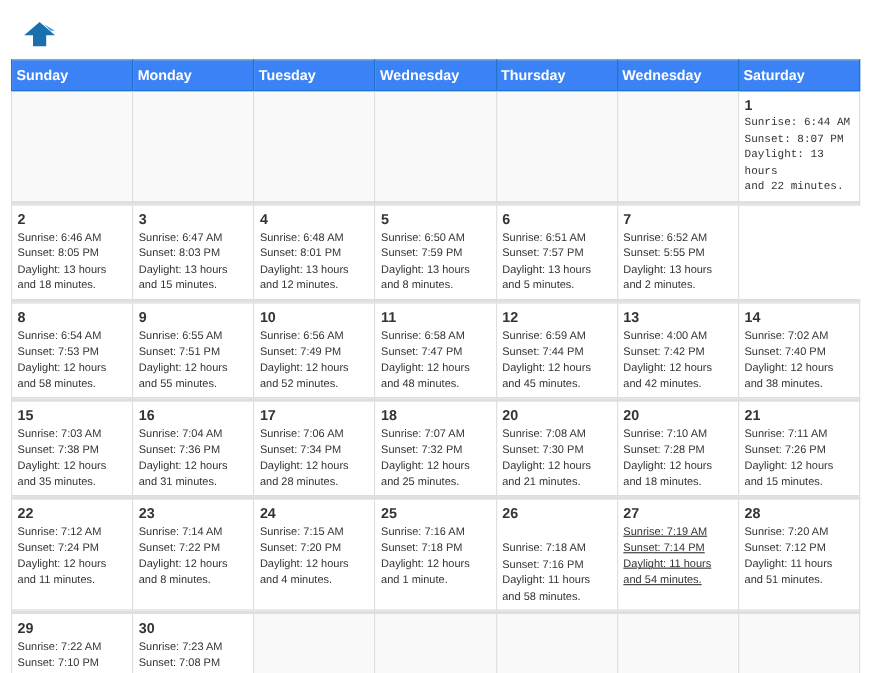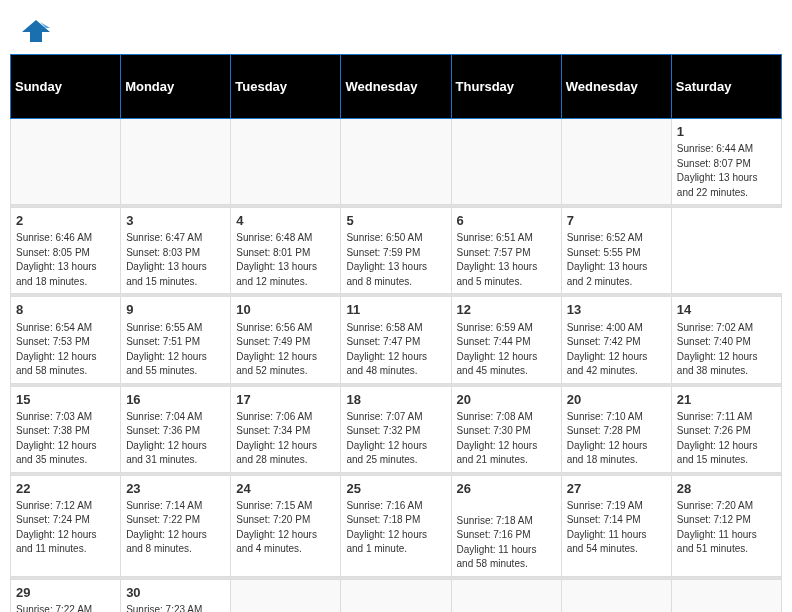--- a/index.html
+++ b/index.html
@@ -39,23 +39,23 @@
       font-weight: normal;
       color: #555;
     }
     .calendar {
       width: 100%;
       border-collapse: collapse;
       margin-top: 6px;
       font-size: 11px;
     }
     .calendar thead tr th {
-      background-color: #000000;
+      background-color: #3b82f6;
       color: #fff;
-      padding: 24px 4px;
+      padding: 6px 4px;
       text-align: left;
       font-size: 13px;
       font-weight: bold;
       border: 1px solid #1a73c8;
     }
     .calendar tbody tr td {
       border: 1px solid #ddd;
       vertical-align: top;
       padding: 4px 5px;
       width: calc(100% / 7);
@@ -117,21 +117,21 @@
   <tbody id="calendar-body">
   <tr>
         <td class="empty"></td>
         <td class="empty"></td>
         <td class="empty"></td>
         <td class="empty"></td>
         <td class="empty"></td>
         <td class="empty"></td>
         <td>
           <span class="day-num">1</span>
-          <div class="day-info" style="white-space: pre-line;">Sunrise: 6:44 AM
+          <div class="day-info" style="white-space: pre-line; font-family: Liberation Mono, monospace;">Sunrise: 6:44 AM
 Sunset: 8:07 PM
 Daylight: 13 hours
 and 22 minutes.</div>
         </td>
       </tr>
       <tr>
         <td colspan="7" style="padding: 0px; height: 3px; background: rgb(224, 224, 224);"></td>
       </tr>
       <tr>
         <td>
@@ -319,21 +319,21 @@
         </td>
         <td>
           <span class="day-num">26</span>
           <div class="day-info" style="white-space: pre-line; margin-top: 16px;">Sunrise: 7:18 AM
 Sunset: 7:16 PM
 Daylight: 11 hours
 and 58 minutes.</div>
         </td>
         <td>
           <span class="day-num">27</span>
-          <div class="day-info" style="white-space: pre-line;">Sunrise: 7:19 AM
+          <div class="day-info" style="white-space: pre-line; text-decoration: underline;">Sunrise: 7:19 AM
 Sunset: 7:14 PM
 Daylight: 11 hours
 and 54 minutes.</div>
         </td>
         <td>
           <span class="day-num">28</span>
           <div class="day-info" style="white-space: pre-line;">Sunrise: 7:20 AM
 Sunset: 7:12 PM
 Daylight: 11 hours
 and 51 minutes.</div>

